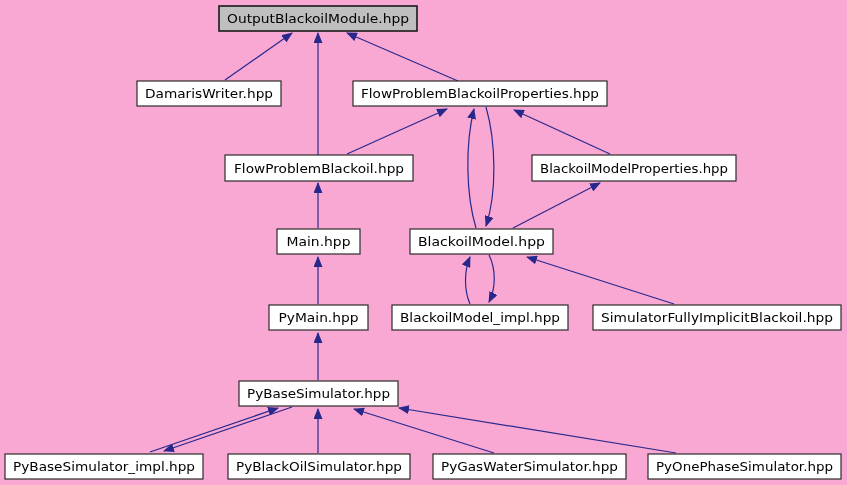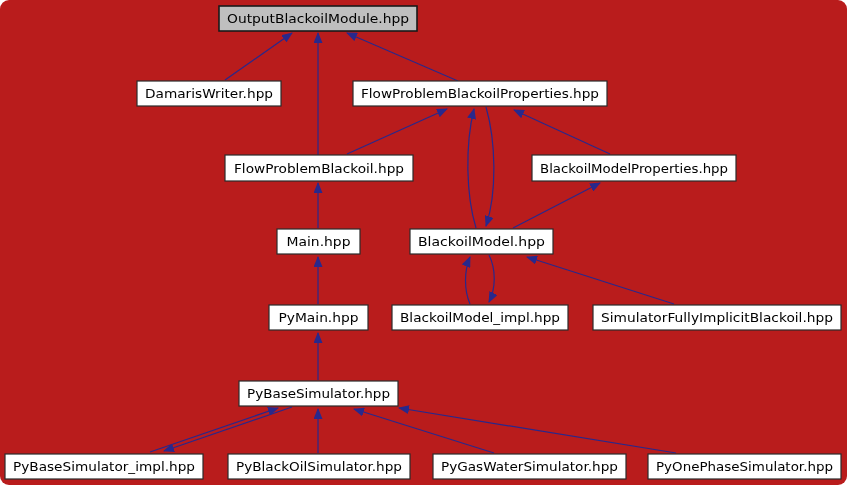--- a/index.html
+++ b/index.html
@@ -8,22 +8,21 @@
     background: #ffffff;
     width: 847px;
     height: 485px;
     overflow: hidden;
     font-family: "DejaVu Sans", "Liberation Sans", sans-serif;
   }
   .graph-wrap {
     position: relative;
     width: 847px;
     height: 485px;
-    background: #b91c1c;
-    border-radius: 9px;
+    background: #f9a8d4;
   }
   svg { display: block; }
   .edge {
     fill: none;
     stroke: #28288c;
     stroke-width: 1.2;
   }
   .node-rect {
     fill: #ffffff;
     stroke: #2b2b2b;

